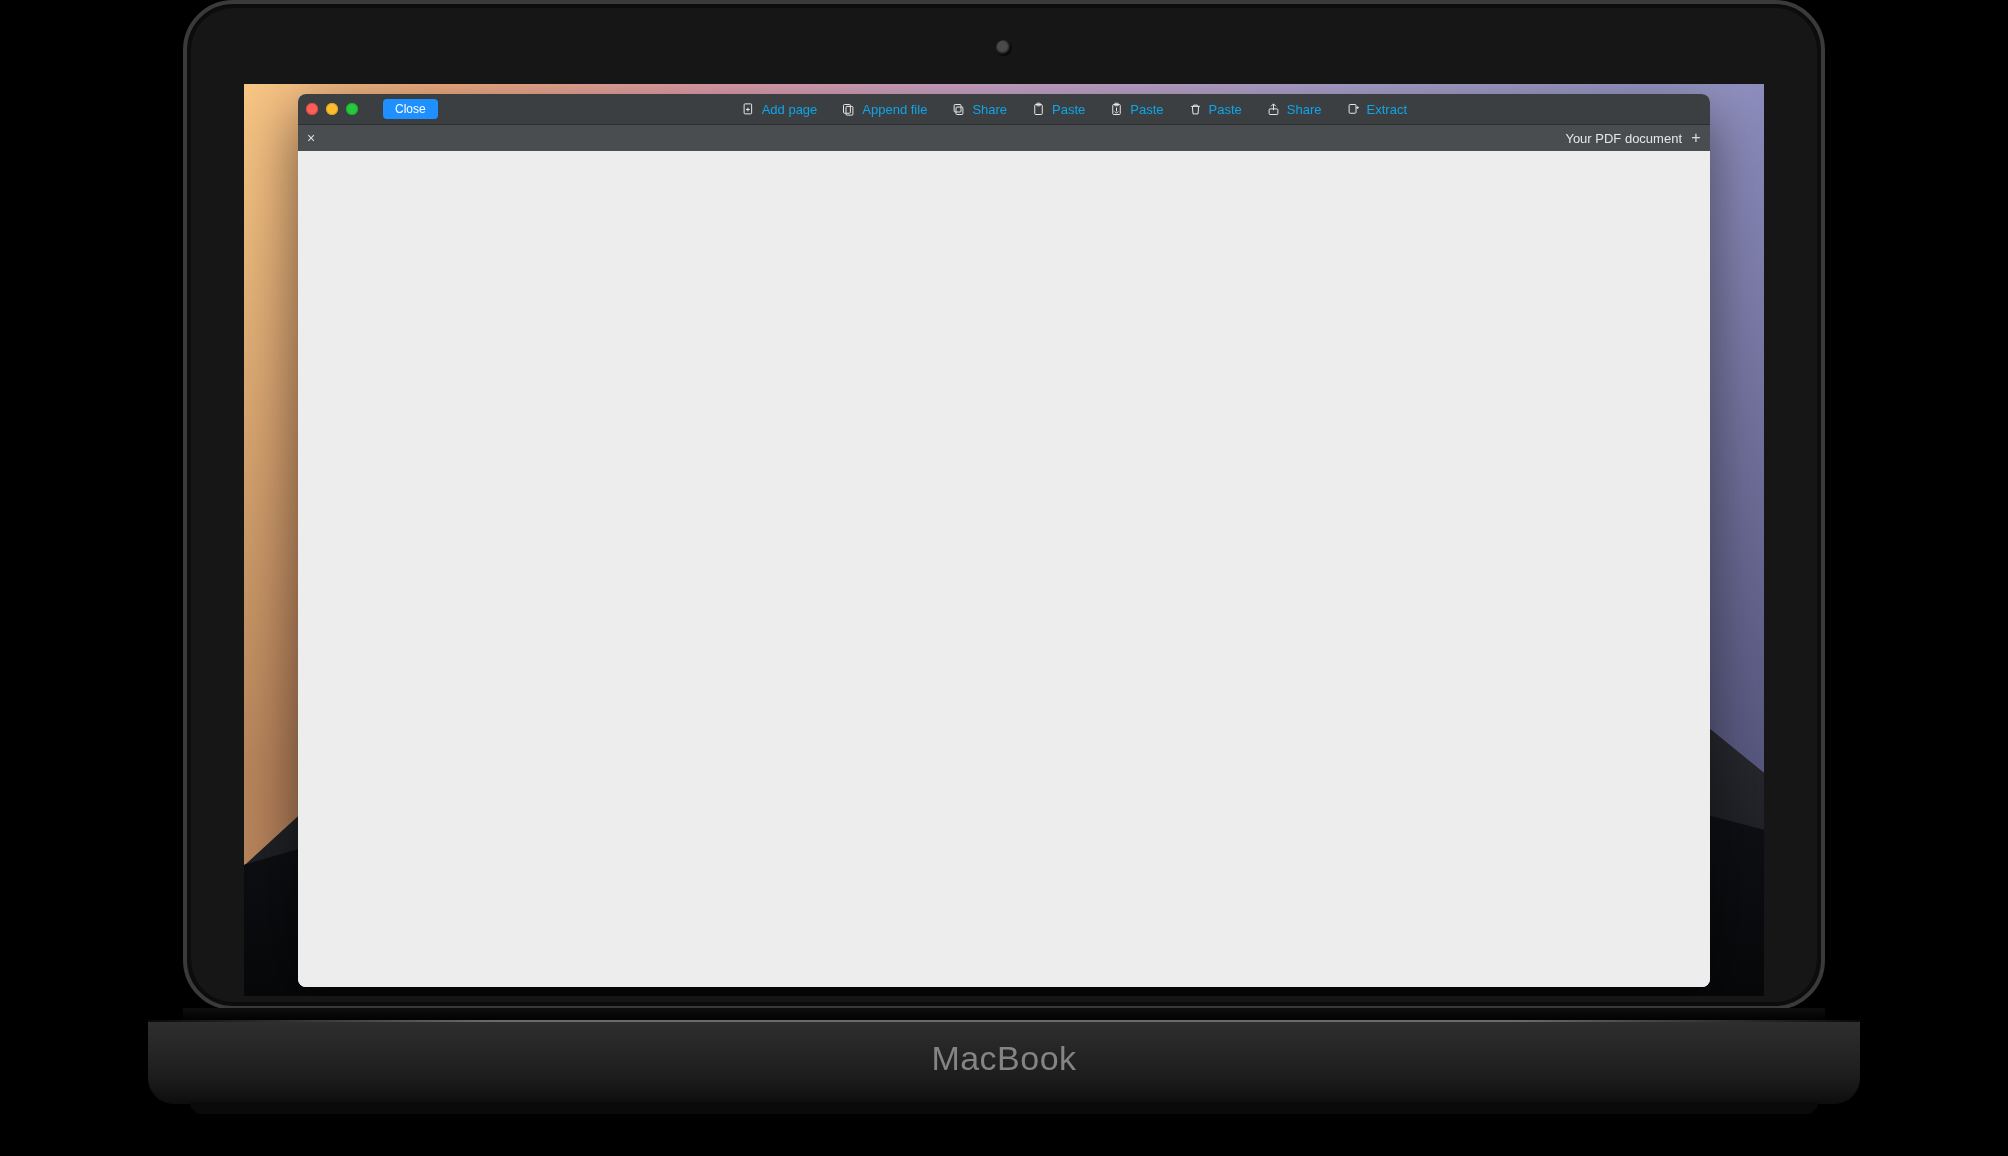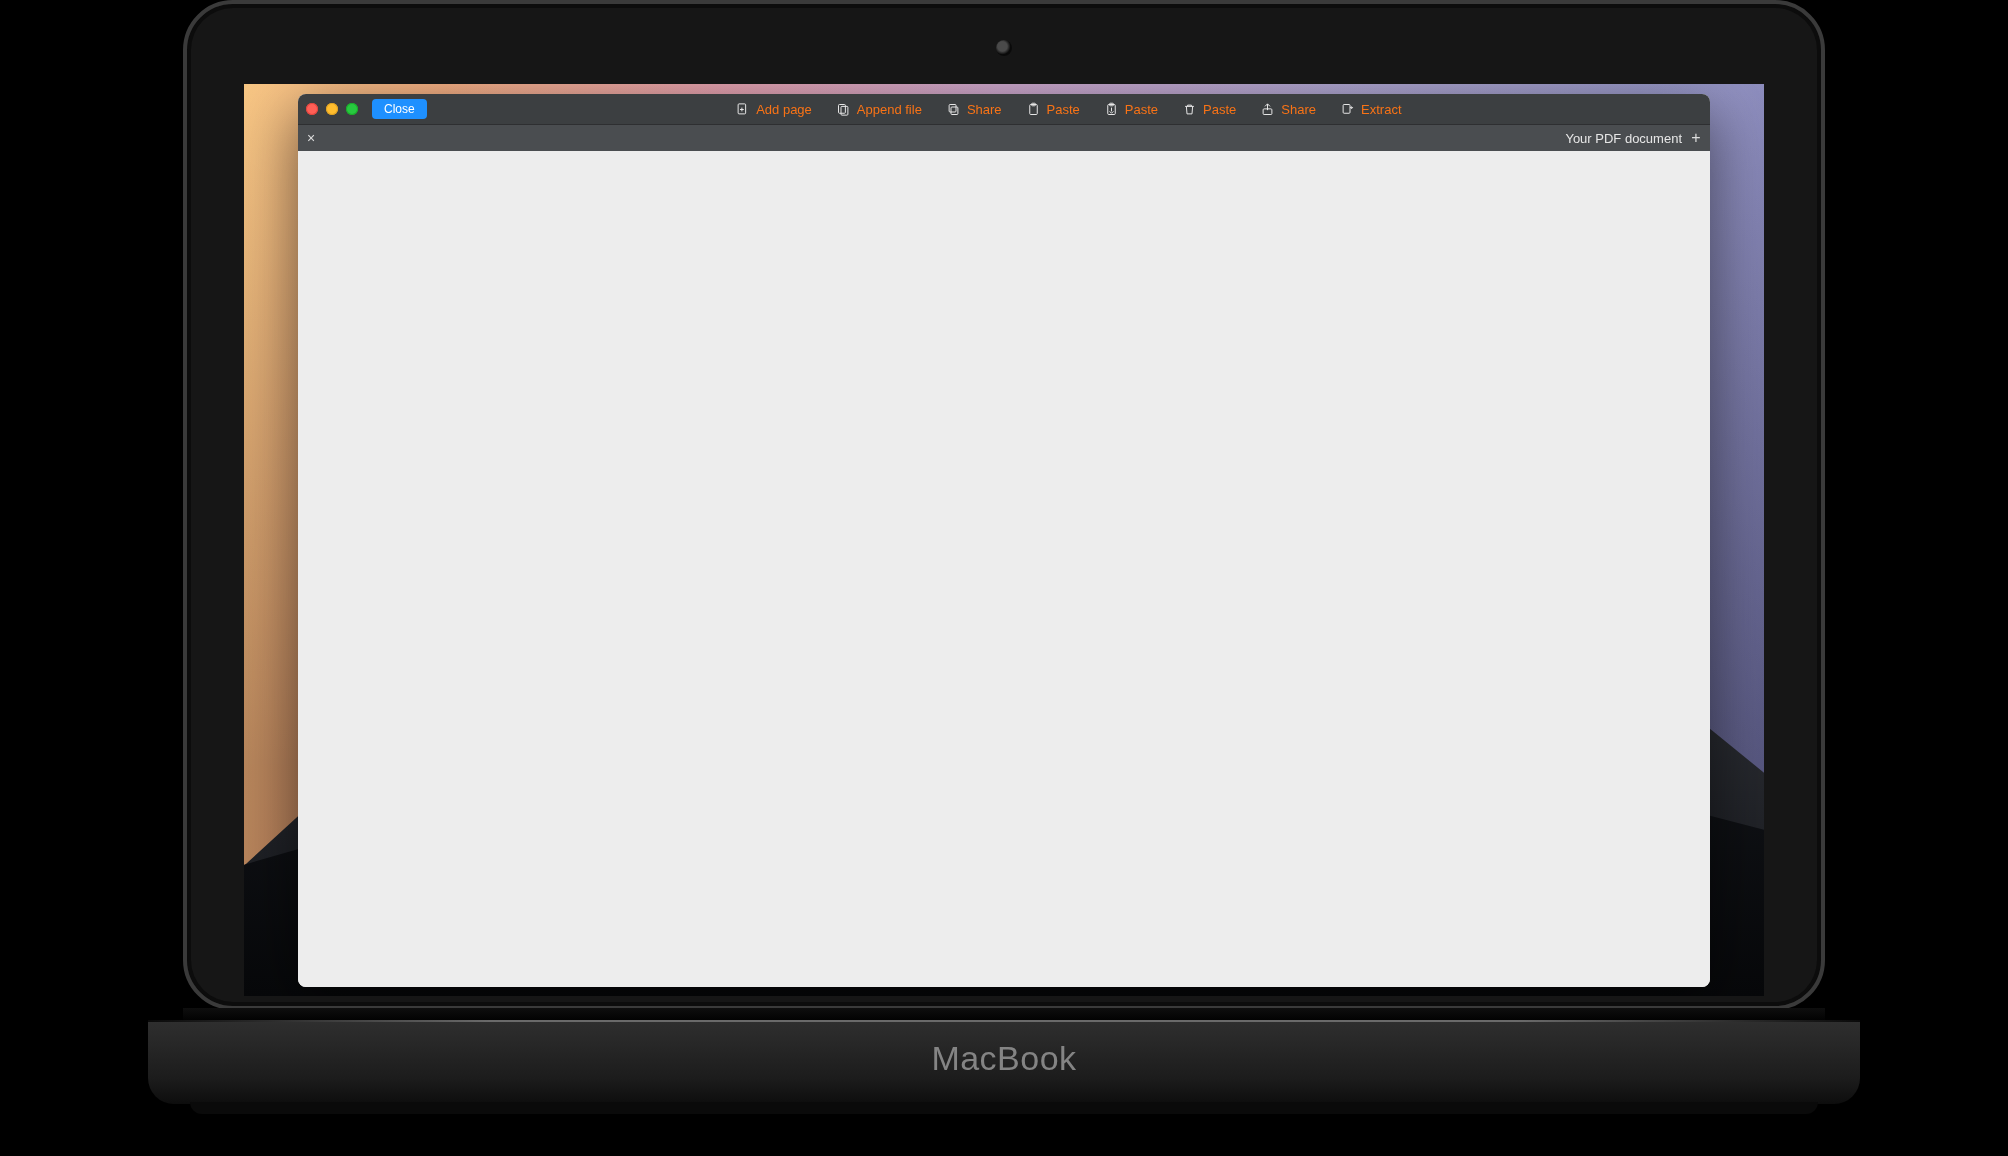--- a/index.html
+++ b/index.html
@@ -134,33 +134,34 @@
   .t-zoom   { background:#27c93f; box-shadow: inset 0 0 0 1px #1aab29; }
 
   .btn-close {
     background:#1e90ff;
     color:#fff;
     border:none;
     border-radius:4px;
     font-size:12px;
     padding:3px 12px;
     cursor:pointer;
+    margin-left:11px;
   }
 
   .tools {
     flex: 1;
     display: flex;
     justify-content: center;
     gap: 24px;
   }
   .tool {
     display: flex;
     align-items: center;
     gap: 6px;
-    color: #f97316;
+    color: #0ea5e9;
     cursor: pointer;
     white-space: nowrap;
   }
   .tool svg {
     width: 15px; height: 15px;
     stroke: #e6e6e6;
     fill: none;
     stroke-width: 1.6;
   }
 

